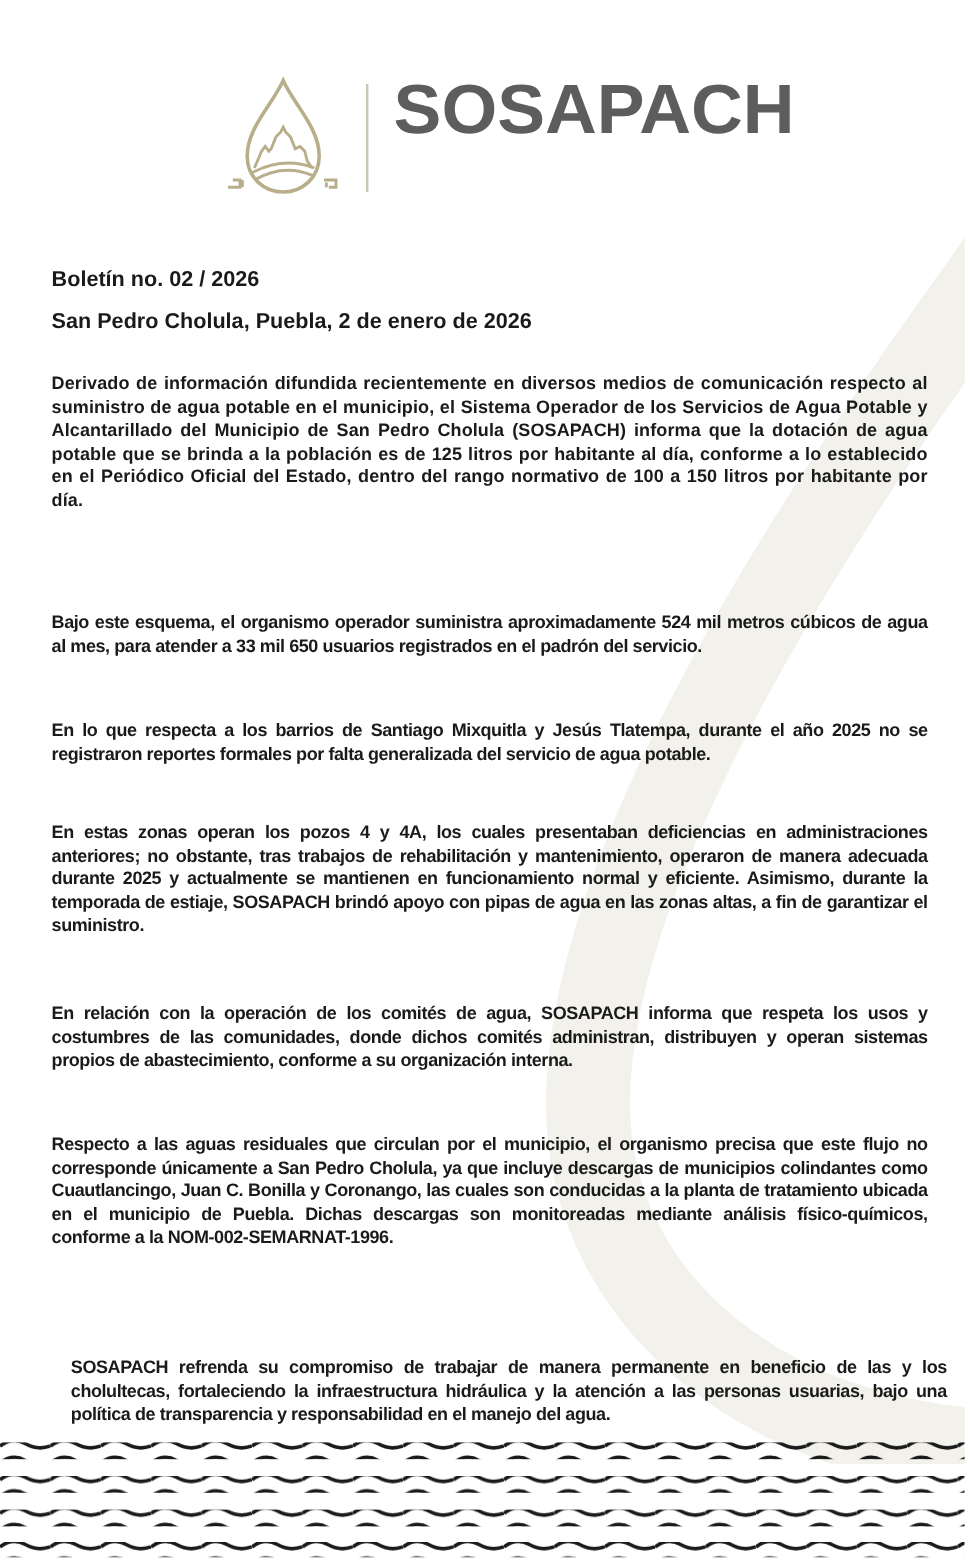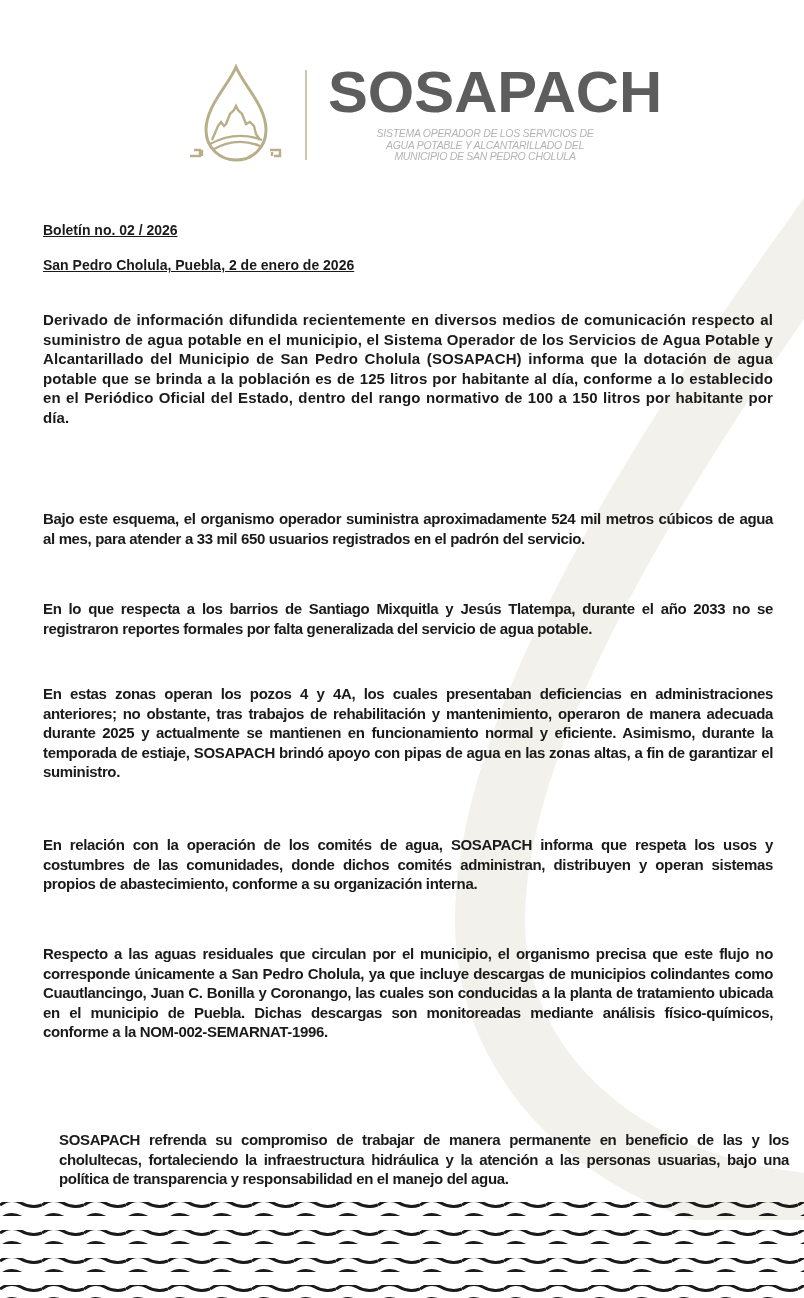--- a/index.html
+++ b/index.html
@@ -25,21 +25,21 @@
     font-size: 58px; font-weight: bold; color: #5d5d5e; letter-spacing: 0px;
     line-height: 60px; transform: scaleX(1.03); transform-origin: left top;
   }
   .logo-sub {
     position: absolute; left: 360px; top: 100px; width: 250px;
     font-size: 10.5px; font-style: italic; color: #b4b4b4; text-align: center;
     line-height: 11.5px; letter-spacing: -0.3px;
   }
   .content { position: absolute; left: 43px; top: 0; width: 730px; z-index: 1; }
   .meta-line {
-    position: absolute; left: 0; font-size: 14px; font-weight: bold; white-space: nowrap; text-decoration: underline;
+    position: absolute; left: 0; font-size: 18px; font-weight: bold; white-space: nowrap;
   }
   .para {
     position: absolute; left: 0; width: 730px;
     font-size: 15px; line-height: 19.6px; font-weight: bold;
     text-align: justify;
   }
   .para.narrow { font-family: "Liberation Sans", sans-serif; letter-spacing: -0.35px; }
   .waves { position: absolute; left: 0; top: 1196px; width: 804px; height: 102px; z-index: 0; }
 </style>
 </head>
@@ -53,34 +53,29 @@
   <svg class="logo-icon" viewBox="0 0 96 102">
     <path d="M48 3 C 40 22, 18 42, 18 66 C 18 84, 32 96, 48 96 C 64 96, 78 84, 78 66 C 78 42, 56 22, 48 3 Z" fill="none" stroke="#b9ae8a" stroke-width="3"></path>
     <path d="M24 76 L 30 62 L 33 58 L 36 62 L 38 60 L 42 50 L 46 46 L 48 42 L 50 46 L 54 50 L 58 60 L 62 58 L 66 62 L 68 70 L 72 76" fill="none" stroke="#b9ae8a" stroke-width="2.4"></path>
     <path d="M22 80 Q 48 66 74 76" fill="none" stroke="#b9ae8a" stroke-width="2.4"></path>
     <path d="M24 86 Q 48 72 72 82" fill="none" stroke="#b9ae8a" stroke-width="2.4"></path>
     <path d="M2 92 L 12 92 L 12 86 L 6 86 M 14 92 L 14 86" fill="none" stroke="#b9ae8a" stroke-width="2.4"></path>
     <path d="M82 86 L 92 86 L 92 92 L 86 92 M 84 92 L 84 88" fill="none" stroke="#b9ae8a" stroke-width="2.4"></path>
   </svg>
   <div class="logo-divider"></div>
   <div class="logo-title">SOSAPACH</div>
-  <div class="logo-sub">
-    <div>SISTEMA OPERADOR DE LOS SERVICIOS DE</div>
-    <div>AGUA POTABLE Y ALCANTARILLADO DEL</div>
-    <div>MUNICIPIO DE SAN PEDRO CHOLULA</div>
-  </div>
 </div>
 
 <div class="content">
   <div class="meta-line" style="top:222px;">Boletín no. 02 / 2026</div>
   <div class="meta-line" style="top:257px;">San Pedro Cholula, Puebla, 2 de enero de 2026</div>
 
   <p class="para" style="top:310px; margin:0; letter-spacing:0.1px;">Derivado de información difundida recientemente en diversos medios de comunicación respecto al suministro de agua potable en el municipio, el Sistema Operador de los Servicios de Agua Potable y Alcantarillado del Municipio de San Pedro Cholula (SOSAPACH) informa que la dotación de agua potable que se brinda a la población es de 125 litros por habitante al día, conforme a lo establecido en el Periódico Oficial del Estado, dentro del rango normativo de 100 a 150 litros por habitante por día.</p>
   <p class="para narrow" style="top:509px; margin:0;">Bajo este esquema, el organismo operador suministra aproximadamente 524 mil metros cúbicos de agua al mes, para atender a 33 mil 650 usuarios registrados en el padrón del servicio.</p>
-  <p class="para narrow" style="top:599px; margin:0;">En lo que respecta a los barrios de Santiago Mixquitla y Jesús Tlatempa, durante el año 2033 no se registraron reportes formales por falta generalizada del servicio de agua potable.</p>
+  <p class="para narrow" style="top:599px; margin:0;">En lo que respecta a los barrios de Santiago Mixquitla y Jesús Tlatempa, durante el año 2025 no se registraron reportes formales por falta generalizada del servicio de agua potable.</p>
   <p class="para narrow" style="top:684px; margin:0;">En estas zonas operan los pozos 4 y 4A, los cuales presentaban deficiencias en administraciones anteriores; no obstante, tras trabajos de rehabilitación y mantenimiento, operaron de manera adecuada durante 2025 y actualmente se mantienen en funcionamiento normal y eficiente. Asimismo, durante la temporada de estiaje, SOSAPACH brindó apoyo con pipas de agua en las zonas altas, a fin de garantizar el suministro.</p>
   <p class="para narrow" style="top:835px; margin:0;">En relación con la operación de los comités de agua, SOSAPACH informa que respeta los usos y costumbres de las comunidades, donde dichos comités administran, distribuyen y operan sistemas propios de abastecimiento, conforme a su organización interna.</p>
   <p class="para narrow" style="top:944px; margin:0;">Respecto a las aguas residuales que circulan por el municipio, el organismo precisa que este flujo no corresponde únicamente a San Pedro Cholula, ya que incluye descargas de municipios colindantes como Cuautlancingo, Juan C. Bonilla y Coronango, las cuales son conducidas a la planta de tratamiento ubicada en el municipio de Puebla. Dichas descargas son monitoreadas mediante análisis físico-químicos, conforme a la NOM-002-SEMARNAT-1996.</p>
   <p class="para narrow" style="top:1114px; margin:16px;">SOSAPACH refrenda su compromiso de trabajar de manera permanente en beneficio de las y los cholultecas, fortaleciendo la infraestructura hidráulica y la atención a las personas usuarias, bajo una política de transparencia y responsabilidad en el manejo del agua.</p>
 </div>
 
 <svg class="waves" viewBox="0 0 804 102" preserveAspectRatio="none">
   <defs>
     <pattern id="wv" x="0" y="0" width="42" height="14" patternUnits="userSpaceOnUse">
       <path d="M0 9 Q 10.5 1 21 7 T 42 9" fill="none" stroke="currentColor" stroke-width="3"></path>

